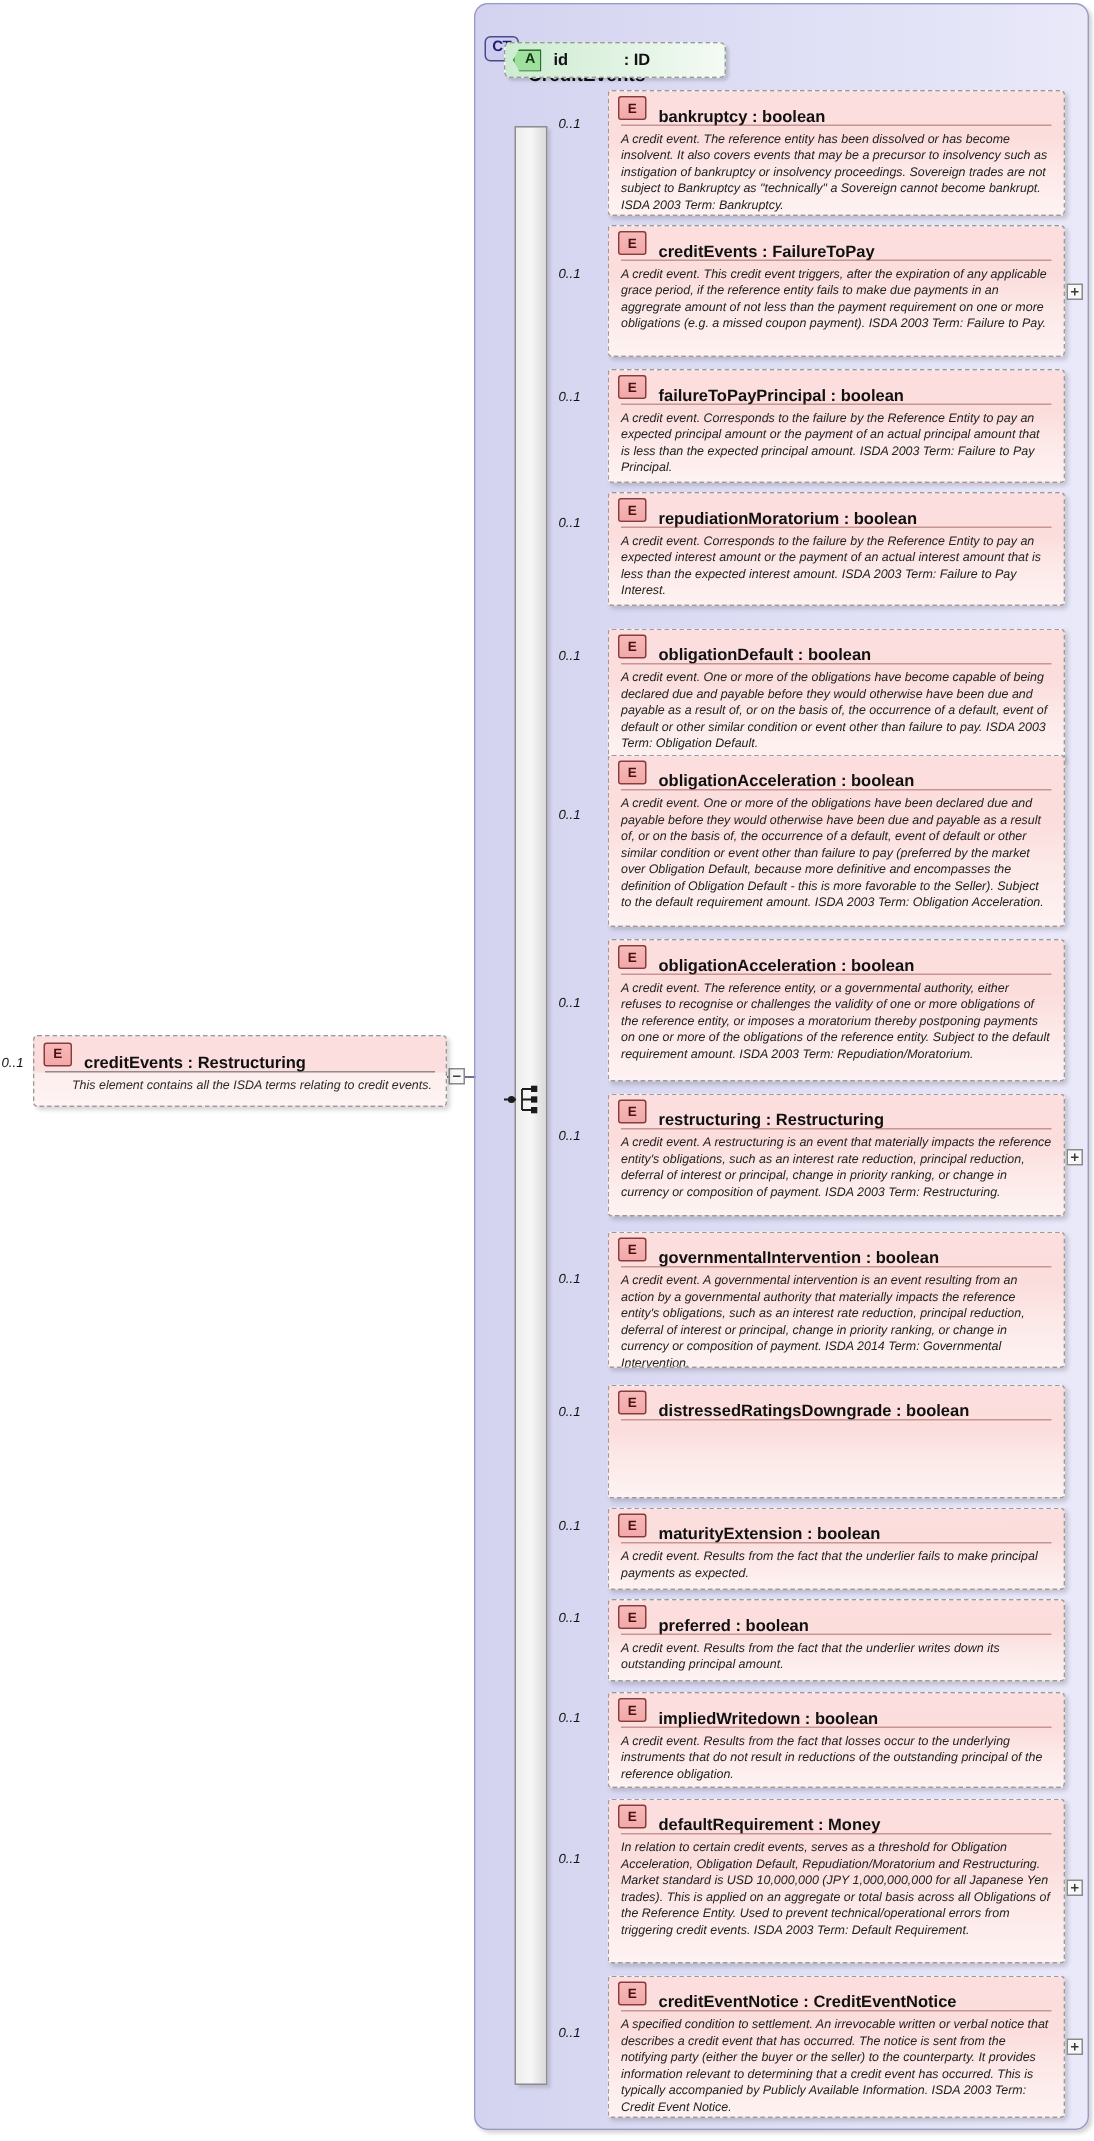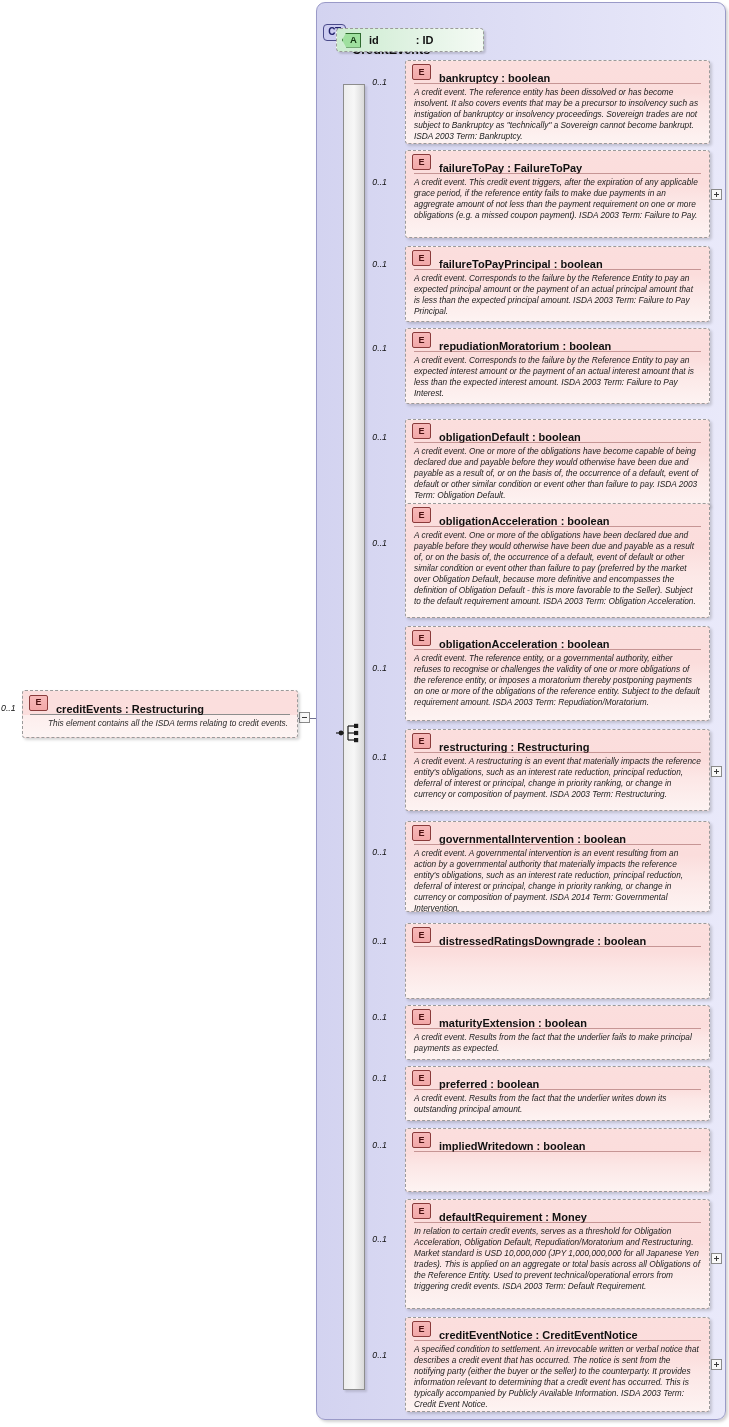--- a/index.html
+++ b/index.html
@@ -199,21 +199,21 @@
         <span class="badge-e">E</span>
         <span class="elem-title">bankruptcy : boolean</span>
       </div>
       <div class="hdr-rule"></div>
       <div class="doc">A credit event. The reference entity has been dissolved or has become insolvent. It also covers events that may be a precursor to insolvency such as instigation of bankruptcy or insolvency proceedings. Sovereign trades are not subject to Bankruptcy as "technically" a Sovereign cannot become bankrupt. ISDA 2003 Term: Bankruptcy.</div>
     </div>
     <div class="card" style="top: 177px;">0..1</div>
     <div class="child" style="top: 150px; height: 88px;">
       <div class="hdr">
         <span class="badge-e">E</span>
-        <span class="elem-title">failureToPay : FailureToPay</span>
+        <span class="elem-title">creditEvents : FailureToPay</span>
       </div>
       <div class="hdr-rule"></div>
       <div class="doc">A credit event. This credit event triggers, after the expiration of any applicable grace period, if the reference entity fails to make due payments in an aggregrate amount of not less than the payment requirement on one or more obligations (e.g. a missed coupon payment). ISDA 2003 Term: Failure to Pay.</div>
     </div>
     <div class="expand" style="top: 189px;"></div>
     <div class="card" style="top: 259px;">0..1</div>
     <div class="child" style="top: 246px; height: 76px;">
       <div class="hdr">
         <span class="badge-e">E</span>
         <span class="elem-title">failureToPayPrincipal : boolean</span>
@@ -302,20 +302,21 @@
       <div class="hdr-rule"></div>
       <div class="doc">A credit event. Results from the fact that the underlier writes down its outstanding principal amount.</div>
     </div>
     <div class="card" style="top: 1140px;">0..1</div>
     <div class="child" style="top: 1128px; height: 64px;">
       <div class="hdr">
         <span class="badge-e">E</span>
         <span class="elem-title">impliedWritedown : boolean</span>
       </div>
       <div class="hdr-rule"></div>
+      <div class="doc">A credit event. Results from the fact that losses occur to the underlying instruments that do not result in reductions of the outstanding principal of the reference obligation.</div>
     </div>
     <div class="card" style="top: 1234px;">0..1</div>
     <div class="child" style="top: 1199px; height: 110px;">
       <div class="hdr">
         <span class="badge-e">E</span>
         <span class="elem-title">defaultRequirement : Money</span>
       </div>
       <div class="hdr-rule"></div>
       <div class="doc">In relation to certain credit events, serves as a threshold for Obligation Acceleration, Obligation Default, Repudiation/Moratorium and Restructuring. Market standard is USD 10,000,000 (JPY 1,000,000,000 for all Japanese Yen trades). This is applied on an aggregate or total basis across all Obligations of the Reference Entity. Used to prevent technical/operational errors from triggering credit events. ISDA 2003 Term: Default Requirement.</div>
     </div>

